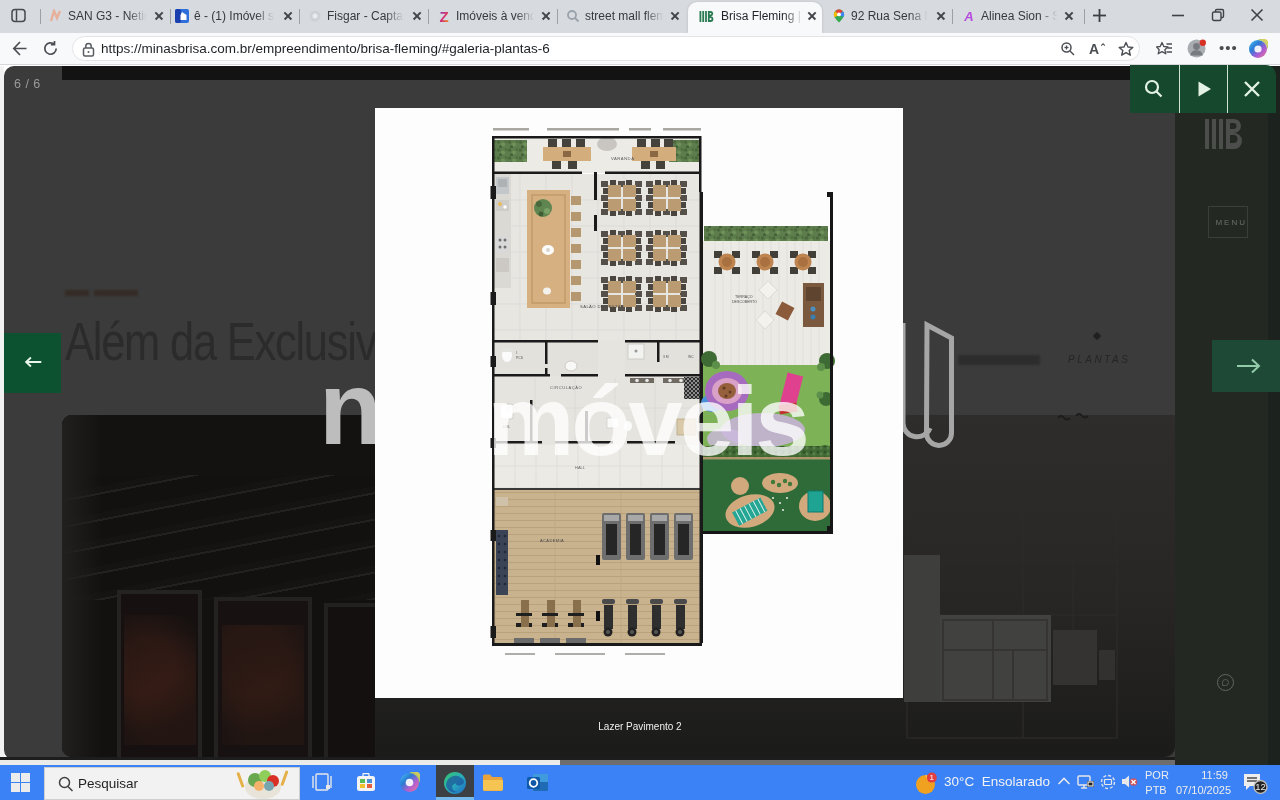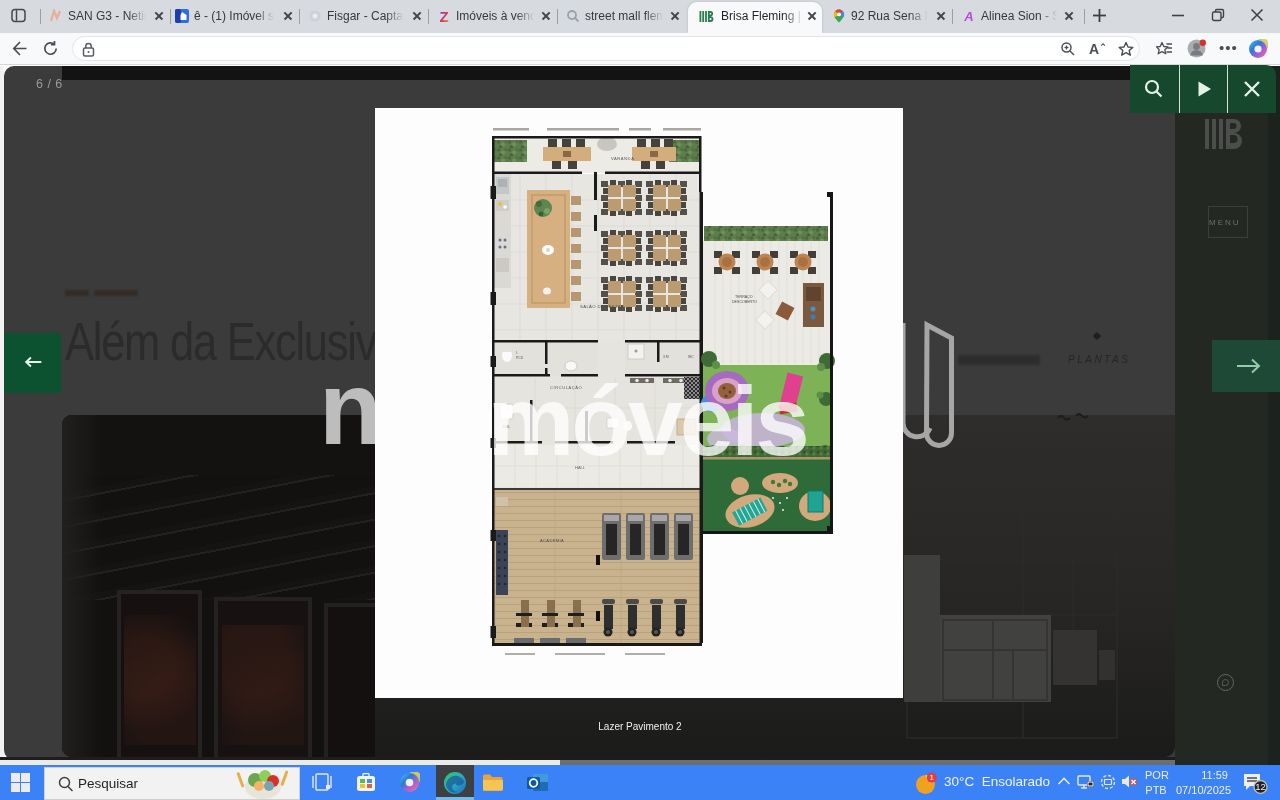--- a/index.html
+++ b/index.html
@@ -26,21 +26,21 @@
   #urlpill { position:absolute; left:72px; top:3px; width:1068px; height:25px; background:#fff; border:1px solid #e2e4e7; border-radius:13px; }
 
   
   #viewport { position:absolute; left:0; top:65px; width:1280px; height:700px; background:#fff; overflow:hidden; }
   #overlay { position:absolute; left:4px; top:1px; width:1264px; height:694px; background:#3b3b3b; border-radius:10px; }
   #navstrip { position:absolute; left:62px; top:1px; width:1206px; height:14px; background:#131313; border-radius:0 10px 0 0; }
   #sidebar { position:absolute; left:1175px; top:1px; width:105px; height:699px; background:#242823; }
   #sidebarsliver { position:absolute; left:1268px; top:1px; width:12px; height:699px; background:#1c221d; }
   #photo { position:absolute; left:62px; top:350px; width:1113px; height:342px; background:linear-gradient(180deg,#2e2d2c 0%,#272625 55%,#1b1b1a 100%); border-radius:10px 0 10px 10px; }
   #photoL { position:absolute; left:0; top:0; width:313px; height:342px; background:#121110; border-radius:10px 0 0 10px; overflow:hidden;}
-  #counter { position:absolute; left:14px; top:12px; font-size:12.5px; color:#9a9a9a; letter-spacing:0.5px;margin-left:22px; }
+  #counter { position:absolute; left:14px; top:12px; font-size:12.5px; color:#9a9a9a; letter-spacing:0.5px; }
 
   
   #gbtns { position:absolute; left:1130px; top:0px; height:48px; display:flex; }
   .gbtn { width:48.6px; height:48px; background:#16482d; position:relative; }
   .gbtn + .gbtn { border-left:1.5px solid #cfe3d2; }
   #gbtn-last { border-radius:0 10px 0 0; }
   #leftarrow { position:absolute; left:4px; top:268px; width:57px; height:60px; background:#0d5230; }
 
   
   #card { position:absolute; left:375px; top:43px; width:528px; height:590px; background:#fdfdfd; }
@@ -160,20 +160,21 @@
       </svg>
     <svg class="abs" style="left:42px;top:7px" width="17" height="17" viewBox="0 0 17 17">
         <path d="M14.2 8.5 a5.7 5.7 0 1 1 -1.7 -4.05 M12.5 1 v3.6 h-3.6" fill="none" stroke="#4a4e53" stroke-width="1.7"></path>
       </svg>
     <div id="urlpill"></div>
     <svg class="abs" style="left:82px;top:9px" width="13" height="15" viewBox="0 0 13 15">
         <rect x="1.5" y="6" width="10" height="8" rx="1.5" fill="none" stroke="#5a5d61" stroke-width="1.5"></rect>
         <path d="M3.8 6 V4.2 a2.7 2.7 0 0 1 5.4 0 V6" fill="none" stroke="#5a5d61" stroke-width="1.5"></path>
         <circle cx="6.5" cy="10" r="1" fill="#5a5d61"></circle>
       </svg>
+    <div class="abs" style="left:101px;top:8px;font-size:13.5px;color:#1d2125">https://minasbrisa.com.br/empreendimento/brisa-fleming/#galeria-plantas-6</div>
 
     <svg class="abs" style="left:1060px;top:8px" width="16" height="16">
         <circle cx="6.5" cy="6.5" r="4.5" fill="none" stroke="#4a4e53" stroke-width="1.5"></circle>
         <line x1="10" y1="10" x2="14" y2="14" stroke="#4a4e53" stroke-width="1.5"></line>
         <line x1="4.5" y1="6.5" x2="8.5" y2="6.5" stroke="#4a4e53" stroke-width="1.3"></line>
         <line x1="6.5" y1="4.5" x2="6.5" y2="8.5" stroke="#4a4e53" stroke-width="1.3"></line>
       </svg>
     <div class="abs" style="left:1089px;top:8px;font-size:14px;color:#4a4e53;font-weight:bold">A<span style="font-size:9px;vertical-align:4px">⌃</span></div>
     <svg class="abs" style="left:1118px;top:8px" width="16" height="16" viewBox="0 0 16 16">
         <path d="M8 1.5 L10 6 L14.8 6.4 L11.2 9.5 L12.3 14.2 L8 11.7 L3.7 14.2 L4.8 9.5 L1.2 6.4 L6 6Z" fill="none" stroke="#4a4e53" stroke-width="1.4" stroke-linejoin="round"></path>
@@ -281,21 +282,21 @@
     <div class="abs" style="left:1203px;top:52px;width:44px;height:34px">
       <svg width="44" height="34" viewBox="0 0 44 34">
           <g fill="#4b4e4b">
             <rect x="2" y="2" width="4" height="30"></rect>
             <rect x="9" y="2" width="4" height="30"></rect>
             <rect x="16" y="2" width="4" height="30"></rect>
             <path d="M23 2 h8 a7 7 0 0 1 0 14 a7.7 7.7 0 0 1 0 16 h-8 z M27 6 v6 h3.5 a3 3 0 0 0 0-6 z M27 18 v8 h3.5 a4 4 0 0 0 0-8 z" fill-rule="evenodd"></path>
           </g>
         </svg>
     </div>
-    <div class="abs" style="left:1208px;top:141px;width:40px;height:32px;border:1px solid #3a3f3a;color:#6a6f6a;font-size:8px;letter-spacing:2px;text-align:left;line-height:32px">MENU</div>
+    <div class="abs" style="left:1208px;top:141px;width:40px;height:32px;border:1px solid #3a3f3a;color:#6a6f6a;font-size:8px;letter-spacing:2px;text-align:right;line-height:32px">MENU</div>
     <div class="abs" style="left:1212px;top:275px;width:68px;height:52px;background:#1d4936"></div>
     <svg class="abs" style="left:1236px;top:293px" width="26" height="16" viewBox="0 0 26 16">
         <path d="M1 8 H23 M16 1.5 L23 8 L16 14.5" fill="none" stroke="#93cca9" stroke-width="2"></path>
       </svg>
     <div class="abs" style="left:1217px;top:609px;width:17px;height:17px;border:1.6px solid #62675f;border-radius:50%"></div>
     <div class="abs" style="left:1222px;top:614px;width:7px;height:7px;border:1.4px solid #575c54;border-radius:50% 50% 50% 0"></div>
 
     <div class="abs" style="left:0;top:1px;width:4px;height:694px;background:#f2f2f2"></div>
     <div class="abs" style="left:0;top:692px;width:1175px;height:3px;background:#1d1d1d"></div>
     <div class="abs" style="left:0;top:695px;width:560px;height:5px;background:#ebebea"></div>

